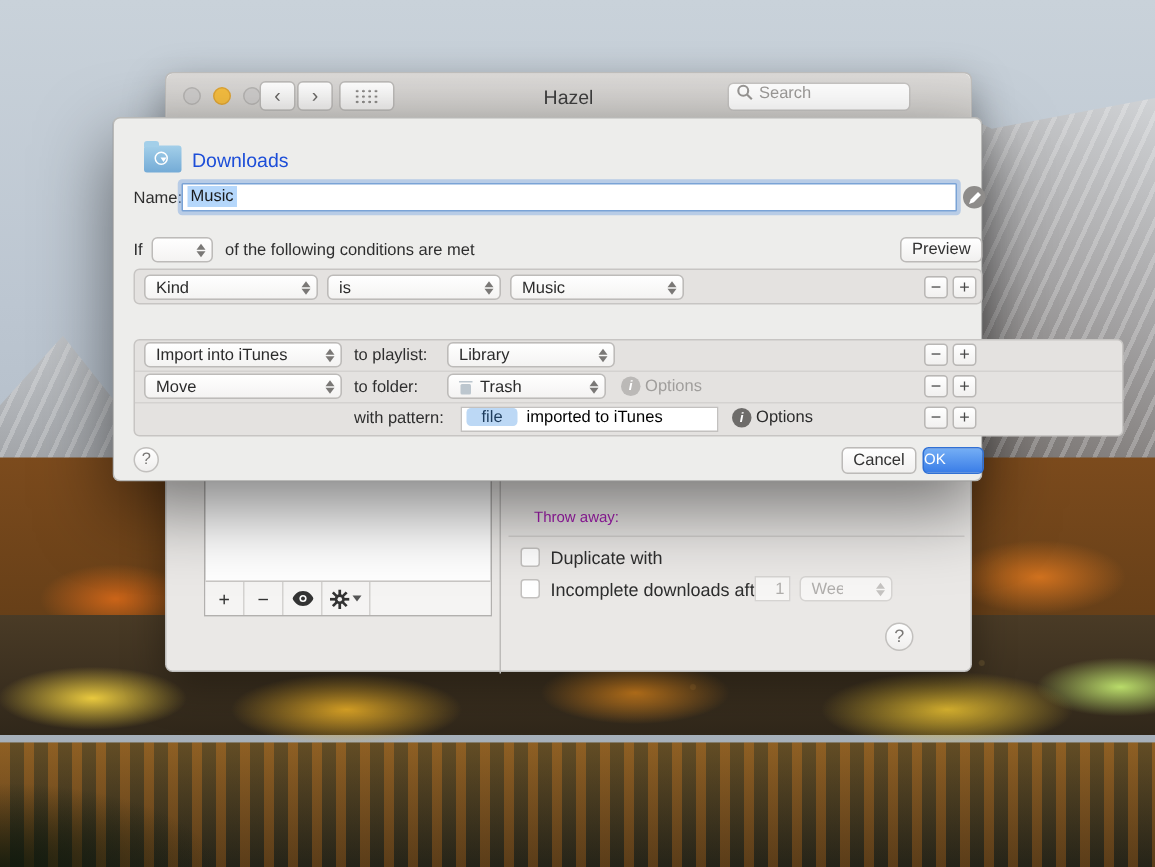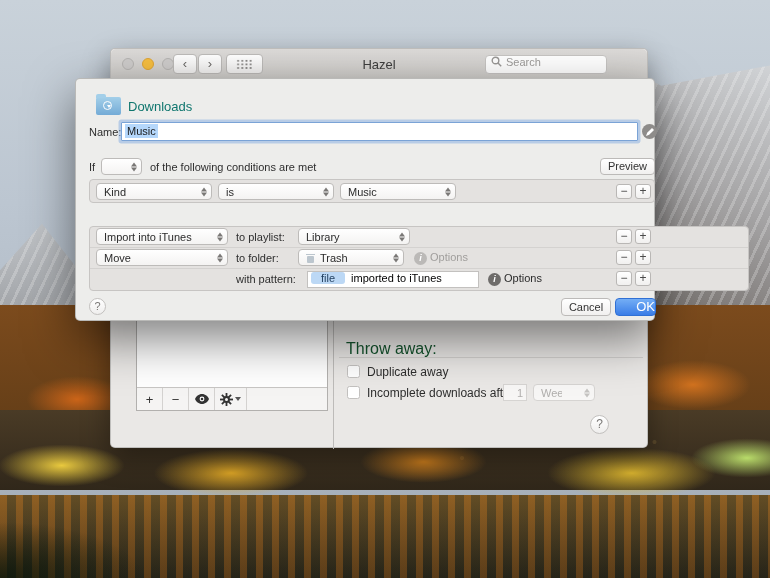--- a/index.html
+++ b/index.html
@@ -118,39 +118,39 @@
             box-shadow:0 18px 48px rgba(0,0,0,.5); }
   .folder-icon { position:absolute; left:20px; top:18px; width:25px; height:18px;
                  background:linear-gradient(#a3cfe9,#74abd6); border-radius:2px; }
   .folder-icon::before { content:''; position:absolute; top:-3px; left:0; width:10px; height:4px;
                  background:#a3cfe9; border-radius:2px 2px 0 0; }
   .folder-ring { position:absolute; left:7px; top:3.5px; width:9px; height:9px; border:1.5px solid #ffffff;
                  border-radius:50%; }
   .folder-arrow { position:absolute; left:10.5px; top:7.5px; width:0; height:0;
                  border-left:2.5px solid transparent; border-right:2.5px solid transparent;
                  border-top:3.5px solid #fff; }
-  .dlg-title { position:absolute; left:52px; top:20px; font-size:13px; color:#0f766e; }
+  .dlg-title { position:absolute; left:52px; top:20px; font-size:13px; color:#1d4ed8; }
   .name-field { position:absolute; left:45px; top:43px; width:517px; height:19px; background:#fff;
                 border:1px solid #7aa3d6; border-radius:1px; box-shadow:0 0 0 2.5px rgba(120,165,225,.45);
                 font-size:11px; line-height:17px; padding-left:3px; color:#1a1a1a; }
   .name-sel { background:#b5d7fb; padding:1px 2px; }
   .edit-circle { position:absolute; left:566px; top:45px; width:15px; height:15px; border-radius:50%;
                  background:#8e8c8a; display:flex; align-items:center; justify-content:center; }
   .group-box { position:absolute; left:13px; background:#e4e2e0; border:1px solid #c7c5c3; border-radius:4px; }
   .action-row { position:relative; height:21px; border-bottom:1px solid #d4d2d0; }
   .action-row:last-child { border-bottom:none; }
   .row-lbl { position:absolute; top:4px; font-size:11px; color:#2e2e2e; white-space:nowrap; }
   .pattern-field { position:absolute; left:217px; top:2px; width:172px; height:17px; background:#fff;
                    border:1px solid #c3c1bf; font-size:11px; display:flex; align-items:flex-start; padding:0 3px; }
   .token { background:#bcd8f5; border-radius:3px; padding:0 10px; margin-right:6px; color:#1e3c5c; }
   .options-wrap { position:absolute; top:3px; font-size:11px; color:#2b2b2b; }
   .options-wrap.dim { color:#a09e9c; }
   .ok-btn { position:absolute; left:539px; top:219px; width:41px; height:18px;
             background:linear-gradient(#74aef5,#3a7de7); border:1px solid #3070d4; border-radius:4px;
-            color:#fff; font-size:13px; text-align:right; line-height:16px; }
+            color:#fff; font-size:10px; text-align:left; line-height:16px; }
   .cancel-btn { position:absolute; left:485px; top:219px; width:50px; height:18px; line-height:16px; }
   .preview-btn { position:absolute; left:524px; top:79px; width:55px; height:17px; line-height:15px; }
   .trash-glyph { position:relative; width:9px; height:10px; margin-right:5px; flex:none; }
   .trash-glyph::before { content:''; position:absolute; left:1px; top:3px; width:7px; height:7px;
             background:#bcc6ce; border-radius:1px; }
   .trash-glyph::after { content:''; position:absolute; left:0; top:1px; width:9px; height:1.5px;
             background:#bcc6ce; }
 </style>
 </head>
 <body>
@@ -210,25 +210,25 @@
               </g>
               <circle cx="6.5" cy="6.5" r="1.5" fill="#f5f4f3"></circle>
             </svg>
           <span class="tri-down" style="border-top-color:#555"></span>
         </div>
       </div>
     </div>
 
     <div class="vdivider"></div>
 
-    <div class="lbl" style="left:235px; top:291px; font-size:16px; color:#14532d">Throw away:</div>
+    <div class="lbl" style="left:245px; top:291px; font-size:10px; color:#a21caf">Throw away:</div>
     <div class="throw-sep"></div>
 
     <span class="cb" style="left:236px; top:316px"></span>
-    <div class="lbl" style="left:256px; top:316px; font-size:12px">Duplicate away</div>
+    <div class="lbl" style="left:256px; top:316px; font-size:12px">Duplicate with</div>
 
     <span class="cb" style="left:236px; top:337px"></span>
     <div class="lbl" style="left:256px; top:337px; font-size:12px">Incomplete downloads after</div>
     <input class="mini-field" style="left: 392px; top: 335px;" value="1">
     <div class="popup disabled" style="left:422px; top:335px; width:62px">
       <span class="plabel">Week</span>
       <span class="stepper">
           <i class="tri-up"></i>
           <i class="tri-down"></i>
         </span>

